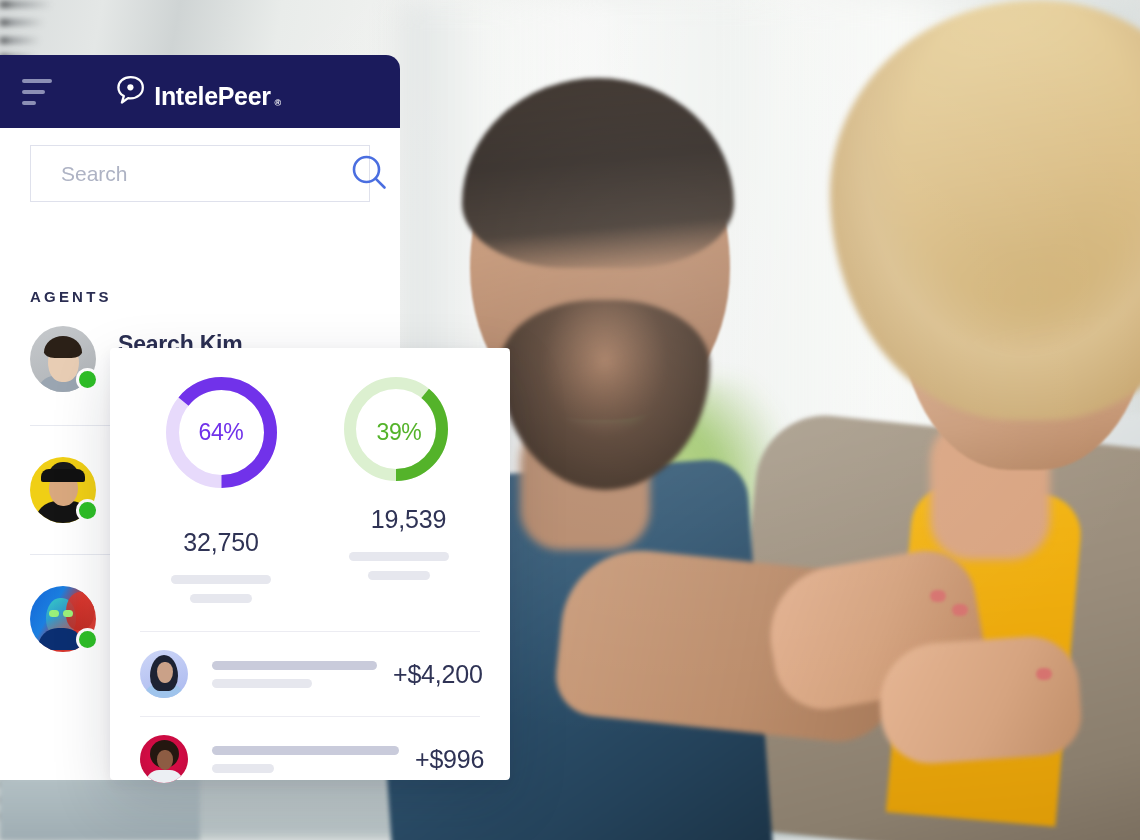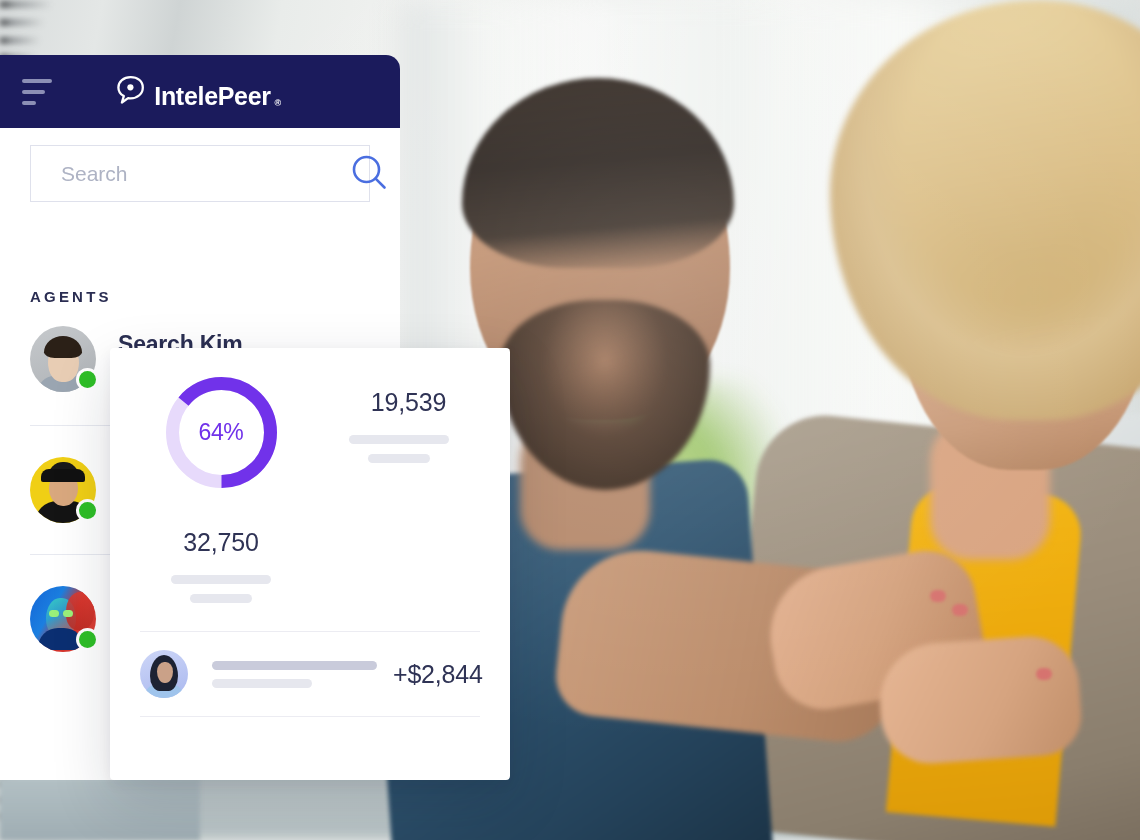--- a/index.html
+++ b/index.html
@@ -526,40 +526,59 @@
             <circle id="arc1" cx="58.5" cy="58.5" r="49" fill="none" stroke="#7132ea" stroke-width="13" stroke-linecap="butt" stroke-dasharray="197.04 110.84"></circle>
           </svg>
           <div class="donut-label" style="color:#7132ea;">64%</div>
         </div>
         <div class="donut-value">32,750</div>
         <div class="sk sk-line1"></div>
         <div class="sk sk-line2"></div>
       </div>
 
       <div class="donut-col">
+        <div class="donut">
+          <svg width="110" height="110" viewBox="0 0 110 110" aria-hidden="true">
+            <circle cx="55" cy="55" r="46" fill="none" stroke="#dcf0d0" stroke-width="12"></circle>
+            <circle id="arc2" cx="55" cy="55" r="46" fill="none" stroke="#54b32a" stroke-width="12" stroke-linecap="butt" stroke-dasharray="112.72 176.31"></circle>
+          </svg>
+          <div class="donut-label" style="color:#54b32a;">39%</div>
+        </div>
         <div class="donut-value" style="margin-top:14px;margin-left:19px;">19,539</div>
         <div class="sk sk-line1"></div>
         <div class="sk sk-line2"></div>
       </div>
 
     </div>
 
     <div id="card-divider"></div>
 
     <div class="txn-row">
       <div class="txn-avatar av-w1">
         <div class="top"></div>
         <div class="hair"></div>
         <div class="face"></div>
       </div>
       <div class="txn-bars">
         <div class="bar-a" style="width:165px;"></div>
         <div class="bar-b" style="width:100px;"></div>
       </div>
-      <div class="txn-amount">+$2,844</div>
+      <div class="txn-amount">+$4,200</div>
     </div>
 
     <div class="txn-sep"></div>
 
+    <div class="txn-row">
+      <div class="txn-avatar av-w2">
+        <div class="top"></div>
+        <div class="hair"></div>
+        <div class="face"></div>
+      </div>
+      <div class="txn-bars">
+        <div class="bar-a" style="width:187px;"></div>
+        <div class="bar-b" style="width:62px;"></div>
+      </div>
+      <div class="txn-amount">+$996</div>
+    </div>
 
   </div>
 
 </div>
 
 </body></html>

